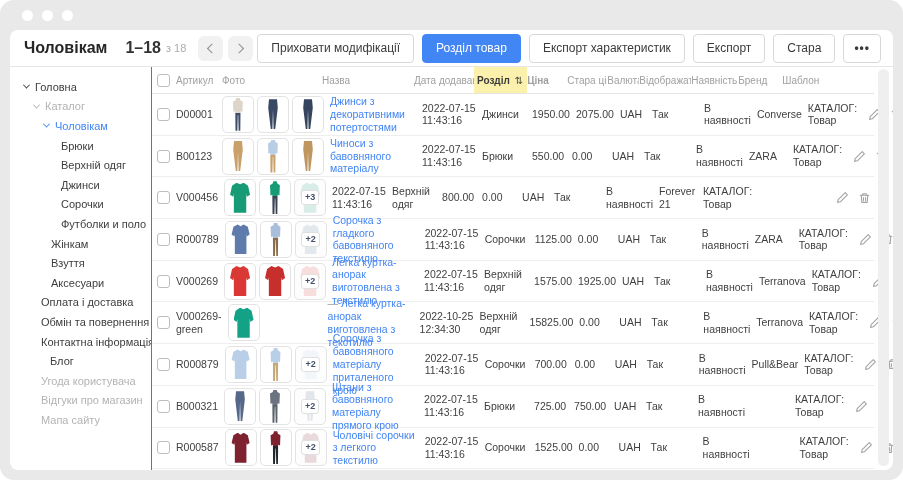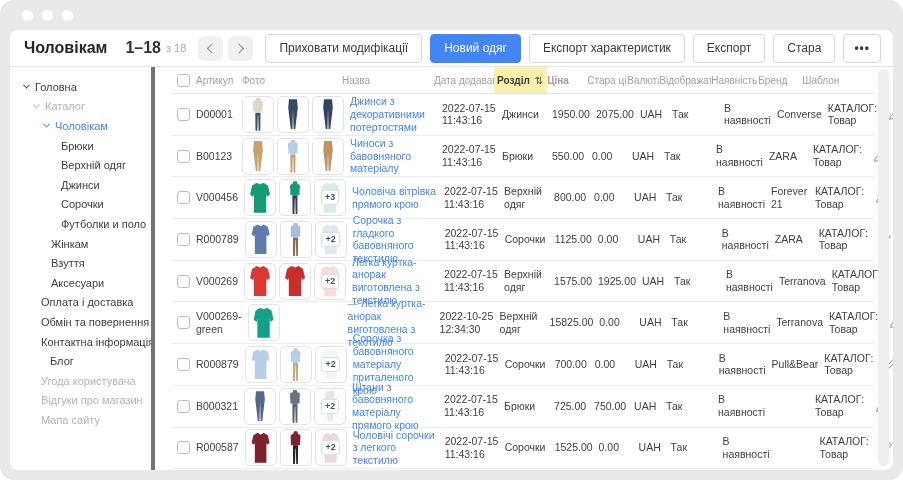--- a/index.html
+++ b/index.html
@@ -35,21 +35,21 @@
   .main { flex:1; display:flex; min-height:0; }
   .sidebar { flex:0 0 141px; padding-top:10px; overflow:hidden; }
   .side-item { height:19.6px; display:flex; align-items:center; font-size:11px;
                color:#3d3d3d; cursor:pointer; white-space:nowrap; }
   .side-item .chev-d { width:5px; height:5px; border-right:1.4px solid currentColor;
                border-bottom:1.4px solid currentColor; transform:rotate(45deg) translate(-1px,-1px);
                margin-right:6px; flex:0 0 auto; }
   .side-item.muted { color:#b3b3b3; }
 
   
-  .table-wrap { flex:1; border-left:4px solid #737373; position:relative; padding-right:19px; min-width:0;padding-left:17px; }
+  .table-wrap { flex:1; border-left:1px solid #737373; position:relative; padding-right:19px; min-width:0; }
   .gutter { position:absolute; top:2px; right:4px; width:11px; bottom:4px; background:#efefef; border-radius:6px; }
   .thead { display:flex; align-items:stretch; height:27px; border-bottom:1px solid #e4e4e4; }
   .th { font-size:10px; color:#a0a0a0; display:flex; align-items:center; padding-right:4px;
         white-space:nowrap; overflow:hidden; cursor:pointer; }
   .th.hl { color:#3a3a3a; font-weight:bold; overflow:visible; padding-left:3px; }
   .sort-icon { font-family:"DejaVu Sans", sans-serif; margin-left:5px; font-size:10px;
                color:#4a4a4a; font-weight:normal; }
   .tr { display:flex; align-items:center; height:41.7px; border-bottom:1px solid #eee; }
   .td { font-size:10.5px; color:#3f3f3f; padding-right:6px; line-height:1.22; }
   .checkbox { width:13px; height:13px; border:1.5px solid #bdbdbd; border-radius:3px;
@@ -94,21 +94,21 @@
         <span class="pag-of">з 18</span>
         <button class="pag-btn">
           <span class="chev-l"></span>
         </button>
         <button class="pag-btn">
           <span class="chev-r"></span>
         </button>
       </span>
       <span class="toolbar-actions" id="toolbar-actions">
           <button class="tb-btn">Приховати модифікації</button>
-          <button class="tb-btn primary" style="background: rgb(66, 133, 244); border-color: rgb(66, 133, 244);">Новий одяг</button>
+          <button class="tb-btn primary" style="background: rgb(66, 133, 244); border-color: rgb(66, 133, 244);">Розділ товар</button>
           <button class="tb-btn">Експорт характеристик</button>
           <button class="tb-btn">Експорт</button>
           <button class="tb-btn">Стара</button>
           <button class="tb-btn ellipsis">•••</button>
         </span>
     </div>
 
     <div class="main">
       <div class="sidebar" id="sidebar">
           <div class="side-item" style="padding-left: 14px;">
@@ -320,21 +320,20 @@
                   </div>
                   <div class="thumb">
                     <div class="shape model" style="background: linear-gradient(rgb(22, 155, 118) 0px, rgb(22, 155, 118) 45%, rgb(58, 66, 84) 45%, rgb(58, 66, 84) 100%);"></div>
                   </div>
                   <div class="thumb more-thumb">
                     <div class="shape jacket" style="background: rgb(22, 155, 118);"></div>
                     <span class="badge">+3</span>
                   </div>
                 </div>
               </div>
-              <div class="td col-name" style="flex: 0 0 92px;"><span class="name-link">Чоловіча вітрівка прямого крою</span></div>
               <div class="td col-date" style="flex: 0 0 60px;">
                 <div>2022-07-15</div>
                 <div>11:43:16</div>
               </div>
               <div class="td col-section" style="flex: 0 0 50px;">Верхній одяг</div>
               <div class="td col-price" style="flex: 0 0 40px;">800.00</div>
               <div class="td col-old_price" style="flex: 0 0 40px;">0.00</div>
               <div class="td col-currency" style="flex: 0 0 32px;">UAH</div>
               <div class="td col-display" style="flex: 0 0 52px;">Так</div>
               <div class="td col-availability" style="flex: 0 0 47px;">В наявності</div>

